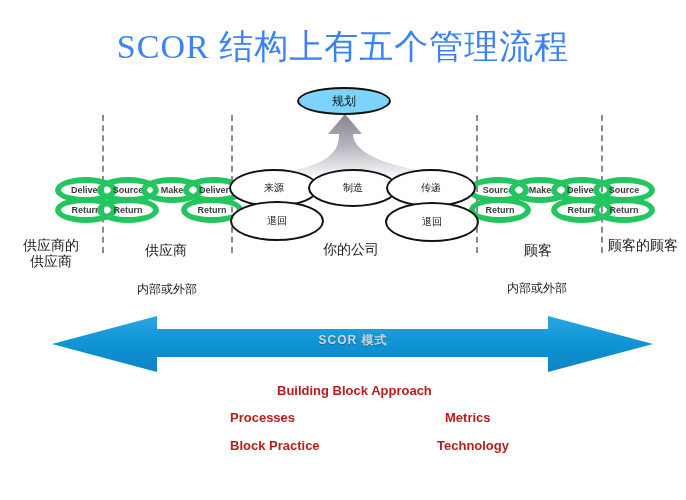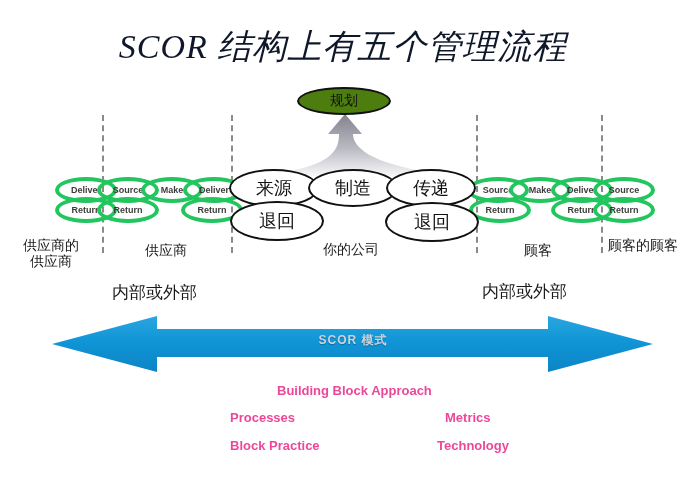--- a/index.html
+++ b/index.html
@@ -2,57 +2,57 @@
 <html><head>
 <meta charset="utf-8">
 <style>
   html,body{margin:0;padding:0;background:#ffffff;}
   .stage{
     position:relative;width:686px;height:500px;background:#ffffff;overflow:hidden;
     font-family:"Liberation Serif","DejaVu Serif",serif;
   }
   .title{
     position:absolute;top:24px;left:0;width:686px;text-align:center;
-    font-size:34px;font-weight:400;color:#0f172a;letter-spacing:1px;font-style:italic;
+    font-size:34px;font-weight:400;color:#3b82f6;letter-spacing:1px;
   }
   
   .dash{position:absolute;top:115px;height:138px;width:0;border-left:2px dashed #8a8a8a;z-index:2;}
   
   .se{
-    position:absolute;width:62px;height:26px;border:4px solid #22c55e;border-radius:50%;
+    position:absolute;width:62px;height:26px;border:6px solid #22c55e;border-radius:50%;
     box-sizing:border-box;display:flex;align-items:center;justify-content:center;
     font-family:"Liberation Sans","DejaVu Sans",sans-serif;font-size:9px;font-weight:bold;color:#3c3c3c;
     background:transparent;z-index:3;
   }
   
   .be{
     position:absolute;width:90px;height:38px;border:2.5px solid #111;border-radius:50%;
     box-sizing:border-box;display:flex;align-items:center;justify-content:center;
-    font-size:18px;color:#111;background:#ffffff;z-index:4;
+    font-size:10px;color:#111;background:#ffffff;z-index:4;
   }
   .be.ret{width:94px;height:40px;z-index:5;}
   .plan{
     position:absolute;left:297px;top:87px;width:94px;height:28px;border:2.5px solid #111;
     border-radius:50%;box-sizing:border-box;display:flex;align-items:center;justify-content:center;
-    font-size:14px;color:#111;background:#4d7c0f;z-index:4;
+    font-size:12px;color:#111;background:#7dd3fc;z-index:4;
   }
   .funnel{position:absolute;left:240px;top:108px;z-index:1;}
   .region{
     position:absolute;width:110px;text-align:center;font-size:14px;color:#1a1a1a;line-height:1.15;z-index:6;
   }
-  .intext{position:absolute;width:110px;text-align:left;font-size:17px;color:#1a1a1a;z-index:6;}
+  .intext{position:absolute;width:110px;text-align:center;font-size:12px;color:#1a1a1a;z-index:6;}
   .scor-arrow{position:absolute;left:0;top:310px;z-index:6;}
   .scor-label{
     position:absolute;left:243px;top:332px;width:220px;text-align:center;z-index:7;
     font-family:"Liberation Sans","DejaVu Sans",sans-serif;font-size:12px;font-weight:bold;
     color:#ccd3da;letter-spacing:1px;text-shadow:0 1px 1px rgba(0,40,70,.35);
   }
   .ft{
     position:absolute;font-family:"Liberation Sans","DejaVu Sans",sans-serif;
-    font-size:13px;font-weight:bold;color:#ec4899;z-index:6;white-space:nowrap;
+    font-size:13px;font-weight:bold;color:#b91c1c;z-index:6;white-space:nowrap;
   }
 </style>
 </head>
 <body>
 
 <div class="stage">
 
   <div class="title">SCOR 结构上有五个管理流程</div>
 
   <div class="plan">规划</div>

